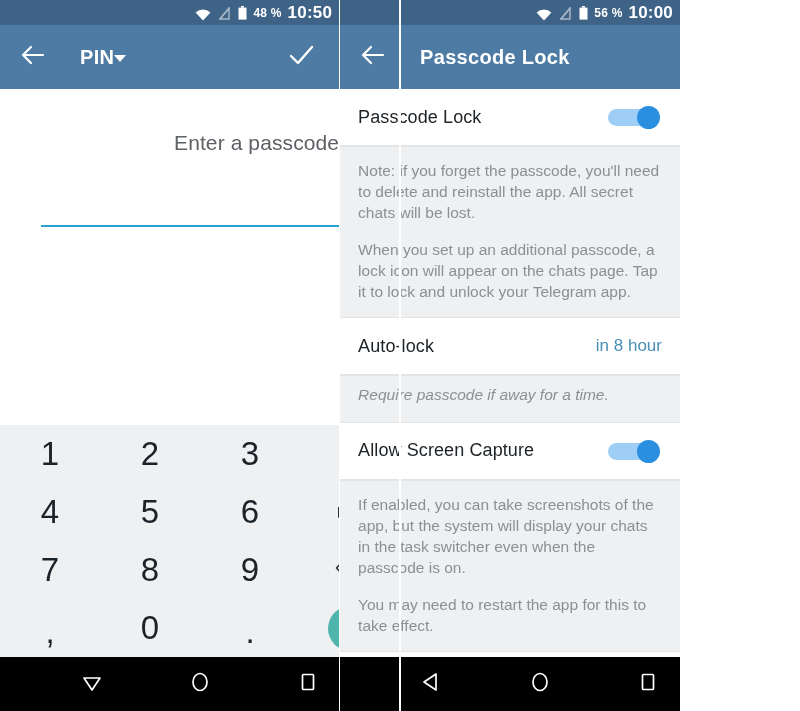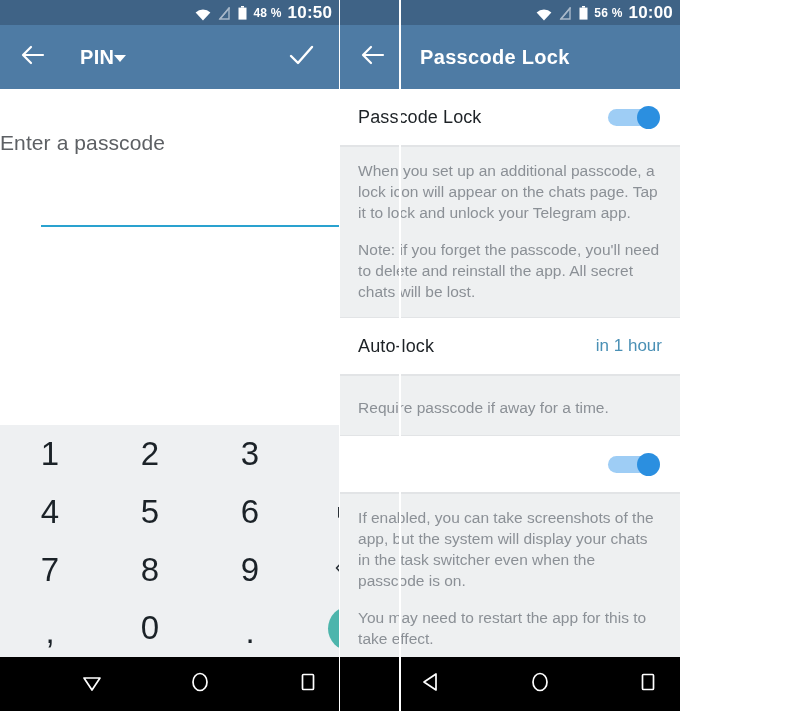--- a/index.html
+++ b/index.html
@@ -95,21 +95,21 @@
   
   .entry-area {
     height: 335px;
     background: #ffffff;
     position: relative;
   }
   .entry-hint {
     position: absolute;
     top: 42px;
     left: 0; right: 0;
-    text-align: left;
+    text-align: right;
     color: #5d6064;
     font-size: 21px;
     font-weight: normal;
     letter-spacing: .1px;
   }
   .entry-underline {
     position: absolute;
     top: 136px;
     left: 41px;
     width: 313px;
@@ -209,21 +209,21 @@
     padding: 13px 18px 15px 18px;
     border-bottom: 1px solid #e2e4e6;
     border-top: 1px solid #e2e4e6;
   }
   .desc p {
     color: #8b9096;
     font-size: 15.5px;
     line-height: 1.37;
   }
   .desc p + p { margin-top: 15px; }
-  .desc.short { padding: 21px 18px 16px 18px; }
+  .desc.short { padding: 8px 18px 16px 18px; font-style: italic; }
 
   
   .navbar {
     position: absolute;
     left: 0; bottom: 0;
     width: 400px;
     height: 54px;
     background: #000000;
     display: flex;
     align-items: center;
@@ -416,35 +416,36 @@
         <span class="row-label">Passcode Lock</span>
         <span class="row-spacer"></span>
         <span class="toggle">
           <span class="track"></span>
           <span class="thumb"></span>
         </span>
       </div>
 
 
       <div class="desc">
+        <p>Note: if you forget the passcode, you'll need to delete and reinstall the app. All secret chats will be lost.</p>
         <p>When you set up an additional passcode, a lock icon will appear on the chats page. Tap it to lock and unlock your Telegram app.</p>
-        <p>Note: if you forget the passcode, you'll need to delete and reinstall the app. All secret chats will be lost.</p>
       </div>
 
       <div class="row">
         <span class="row-label">Auto-lock</span>
         <span class="row-spacer"></span>
-        <span class="row-value">in 1 hour</span>
+        <span class="row-value">in 8 hour</span>
       </div>
 
       <div class="desc short">
         <p>Require passcode if away for a time.</p>
       </div>
 
       <div class="row">
+        <span class="row-label">Allow Screen Capture</span>
         <span class="row-spacer"></span>
         <span class="toggle">
           <span class="track"></span>
           <span class="thumb"></span>
         </span>
       </div>
 
       <div class="desc">
         <p>If enabled, you can take screenshots of the app, but the system will display your chats in the task switcher even when the passcode is on.</p>
         <p>You may need to restart the app for this to take effect.</p>

